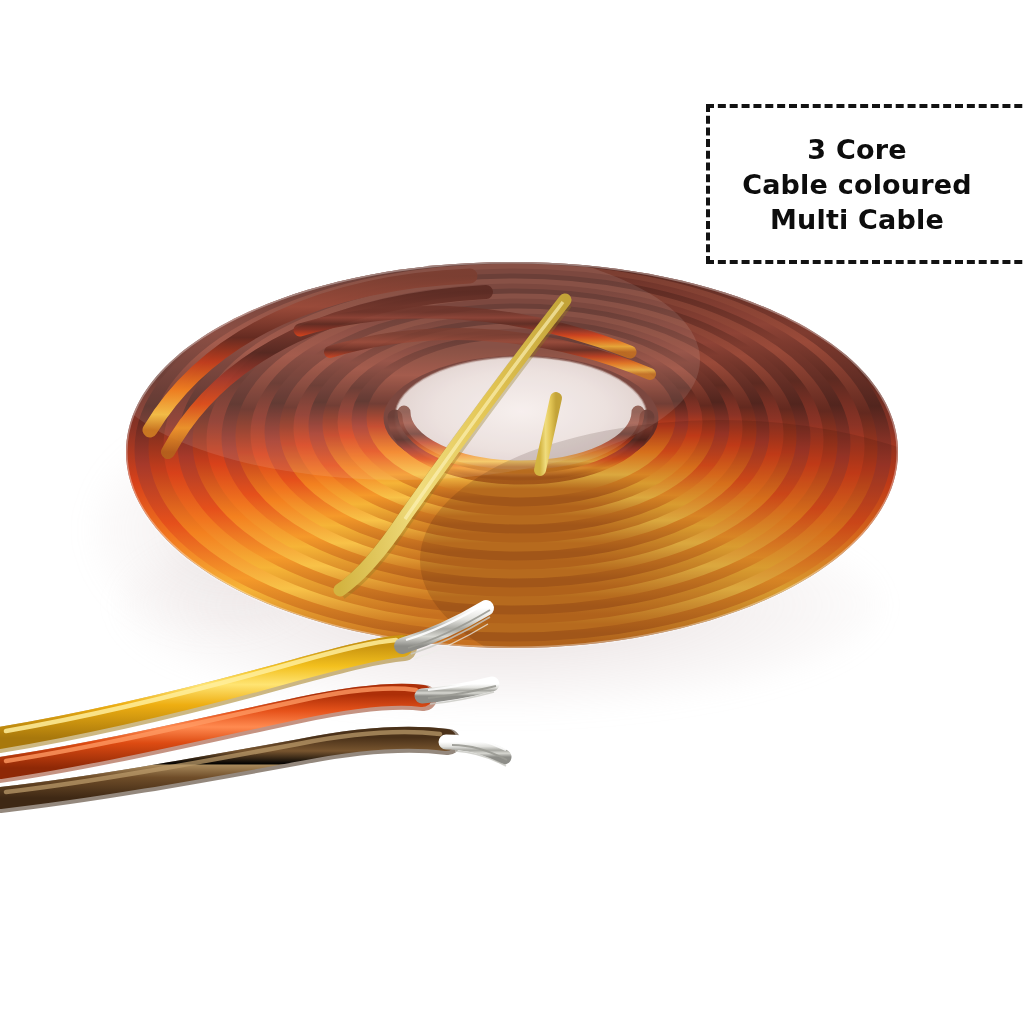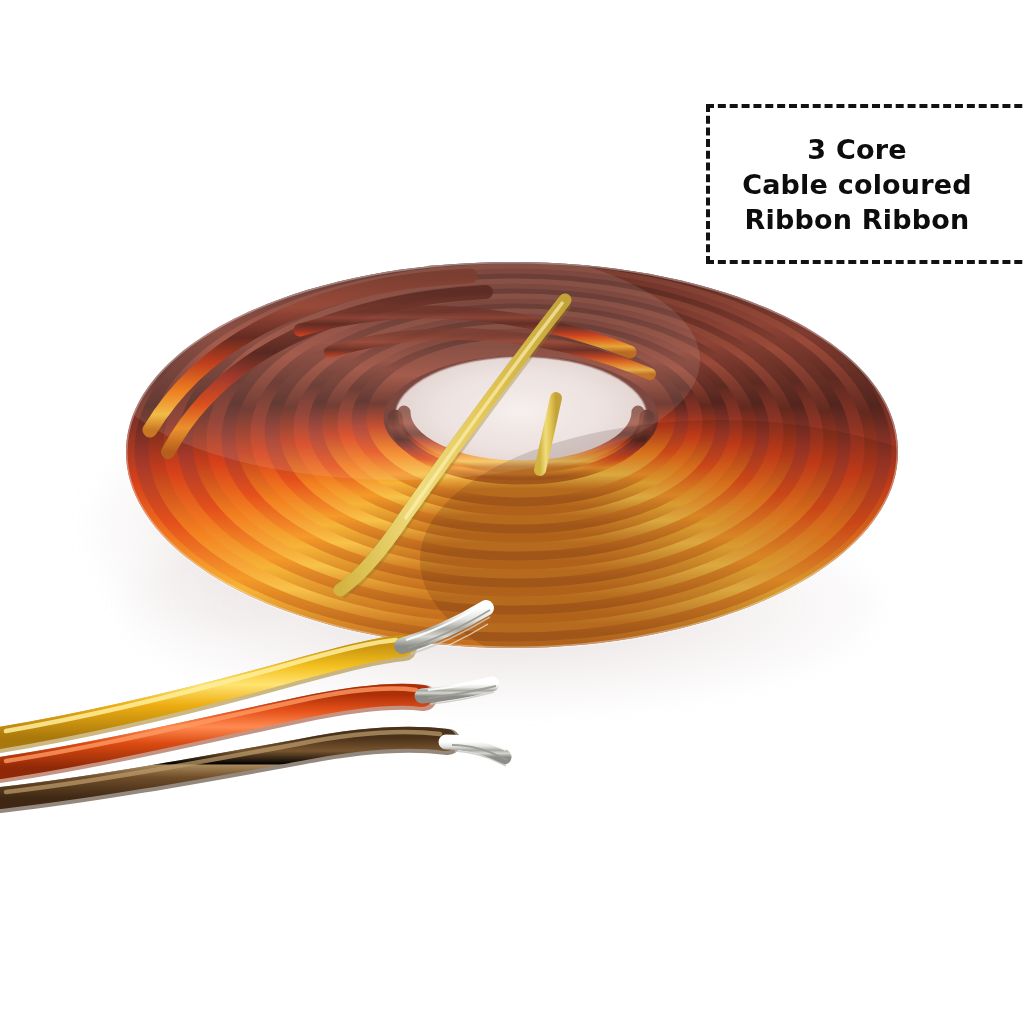--- a/index.html
+++ b/index.html
@@ -279,16 +279,16 @@
           <path d="M 414 659 C 438 651, 462 640, 488 624" fill="none" stroke="#eeeee8" stroke-width="1.4" opacity="0.75"></path>
         </g>
       </g>
     </g>
 
   </svg>
 
   <div id="callout">
     <div class="cl">3 Core</div>
     <div class="cl">Cable coloured</div>
-    <div class="cl">Ribbon Ribbon</div>
+    <div class="cl">Multi Cable</div>
   </div>
 
 </div>
 
 </body></html>

